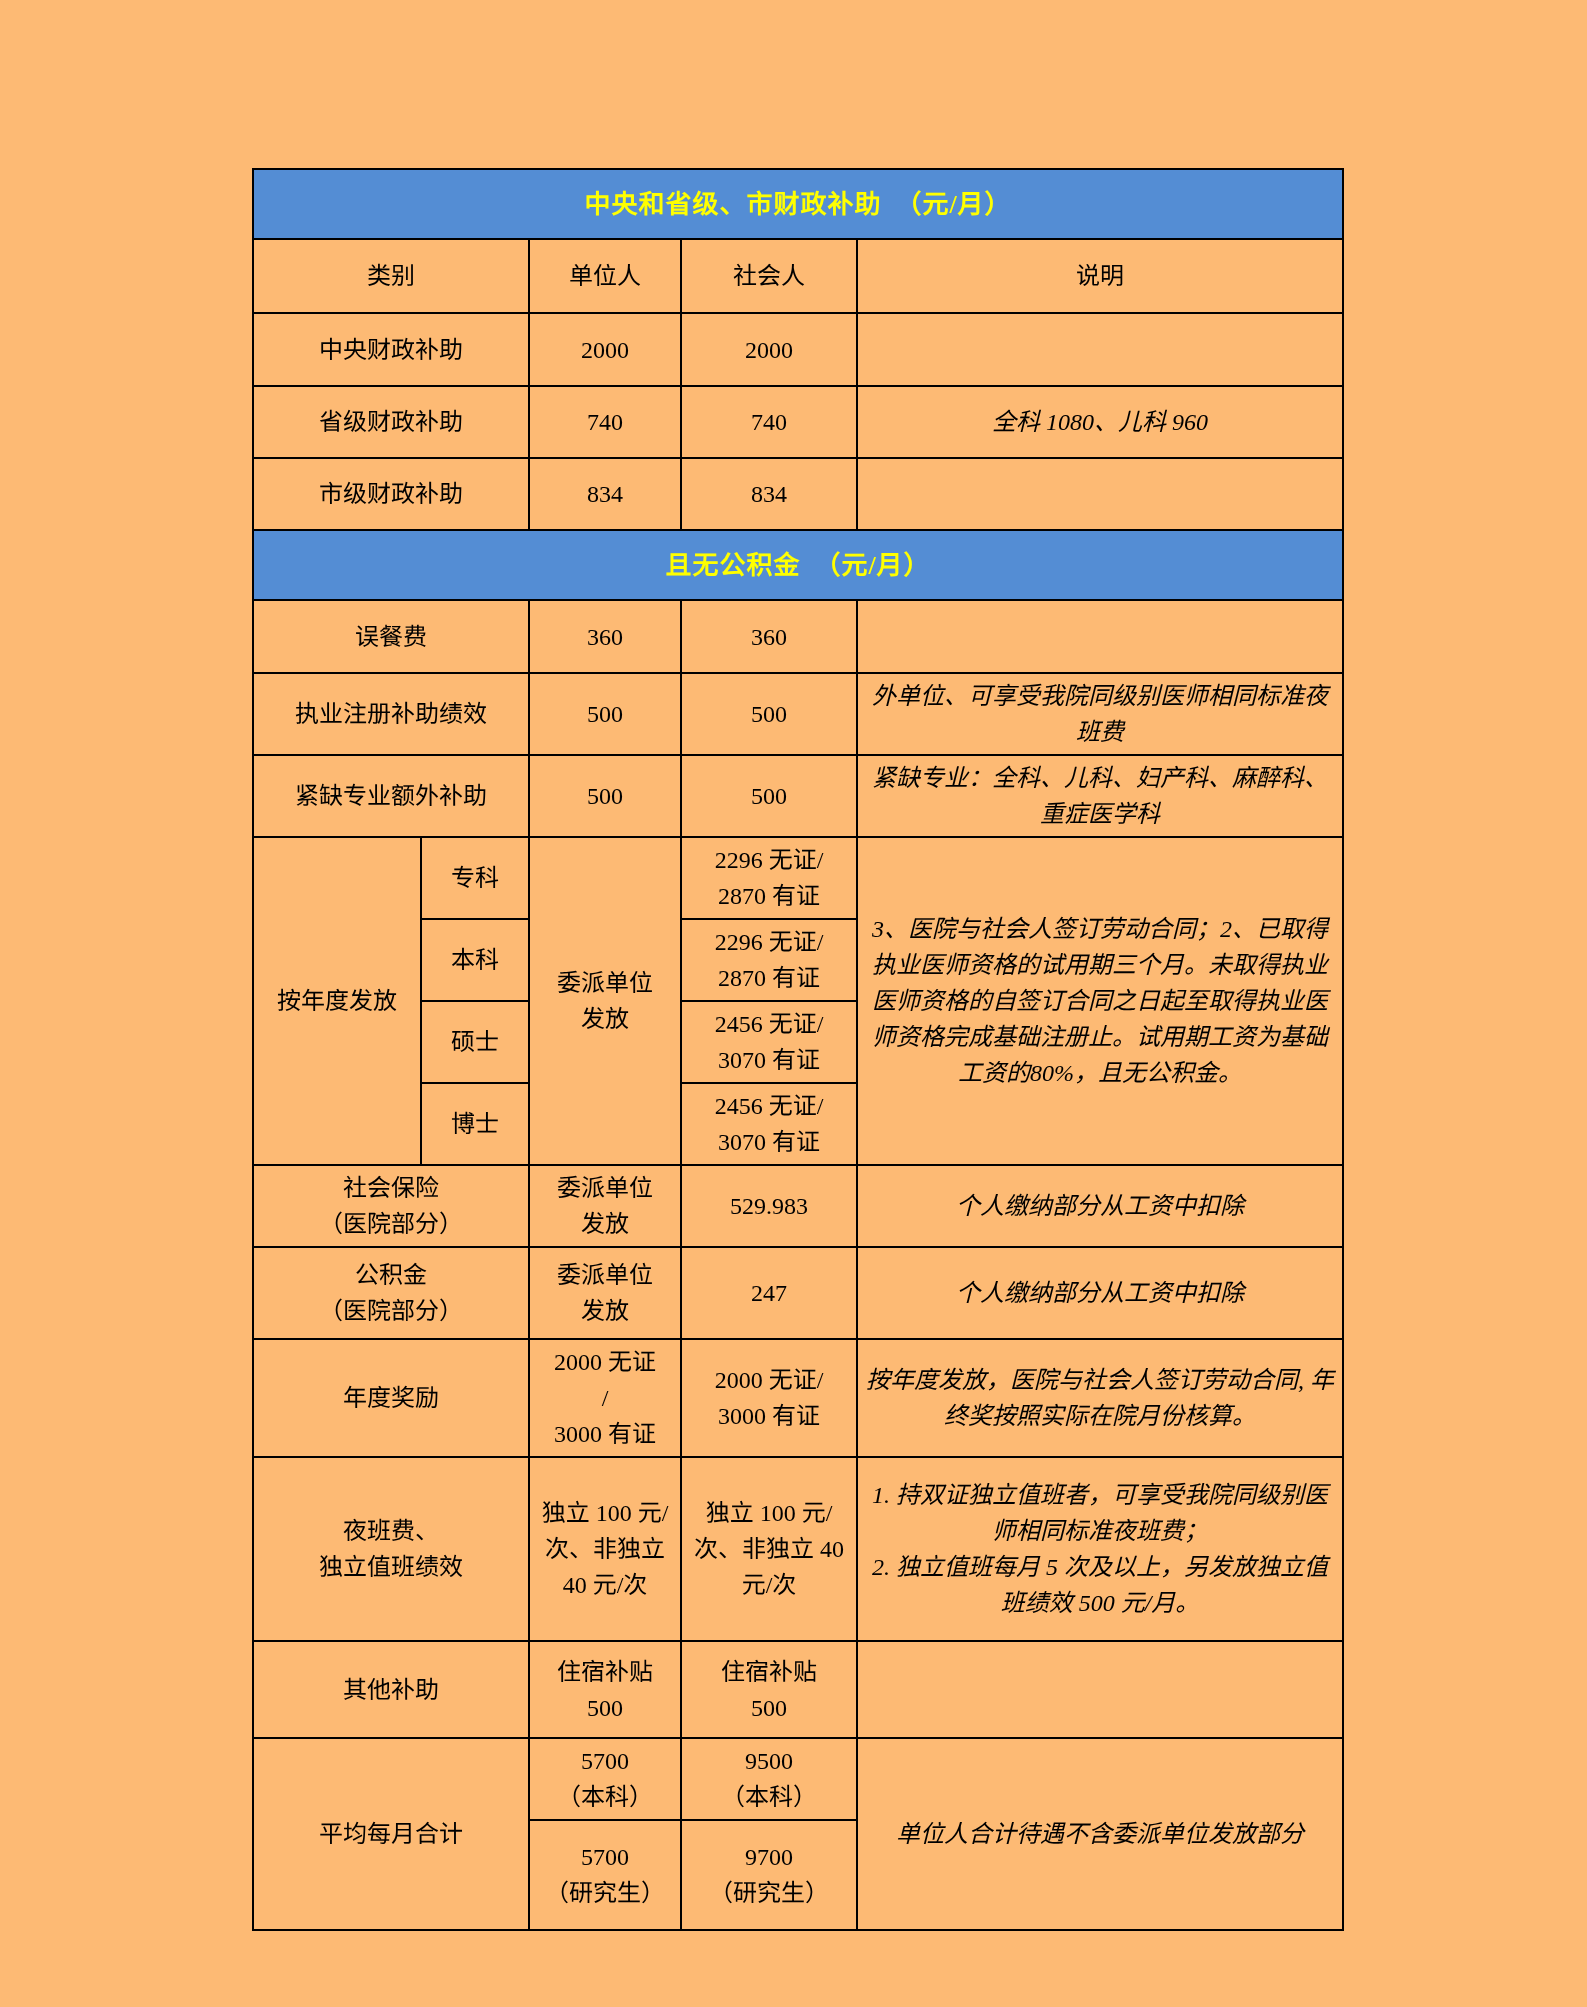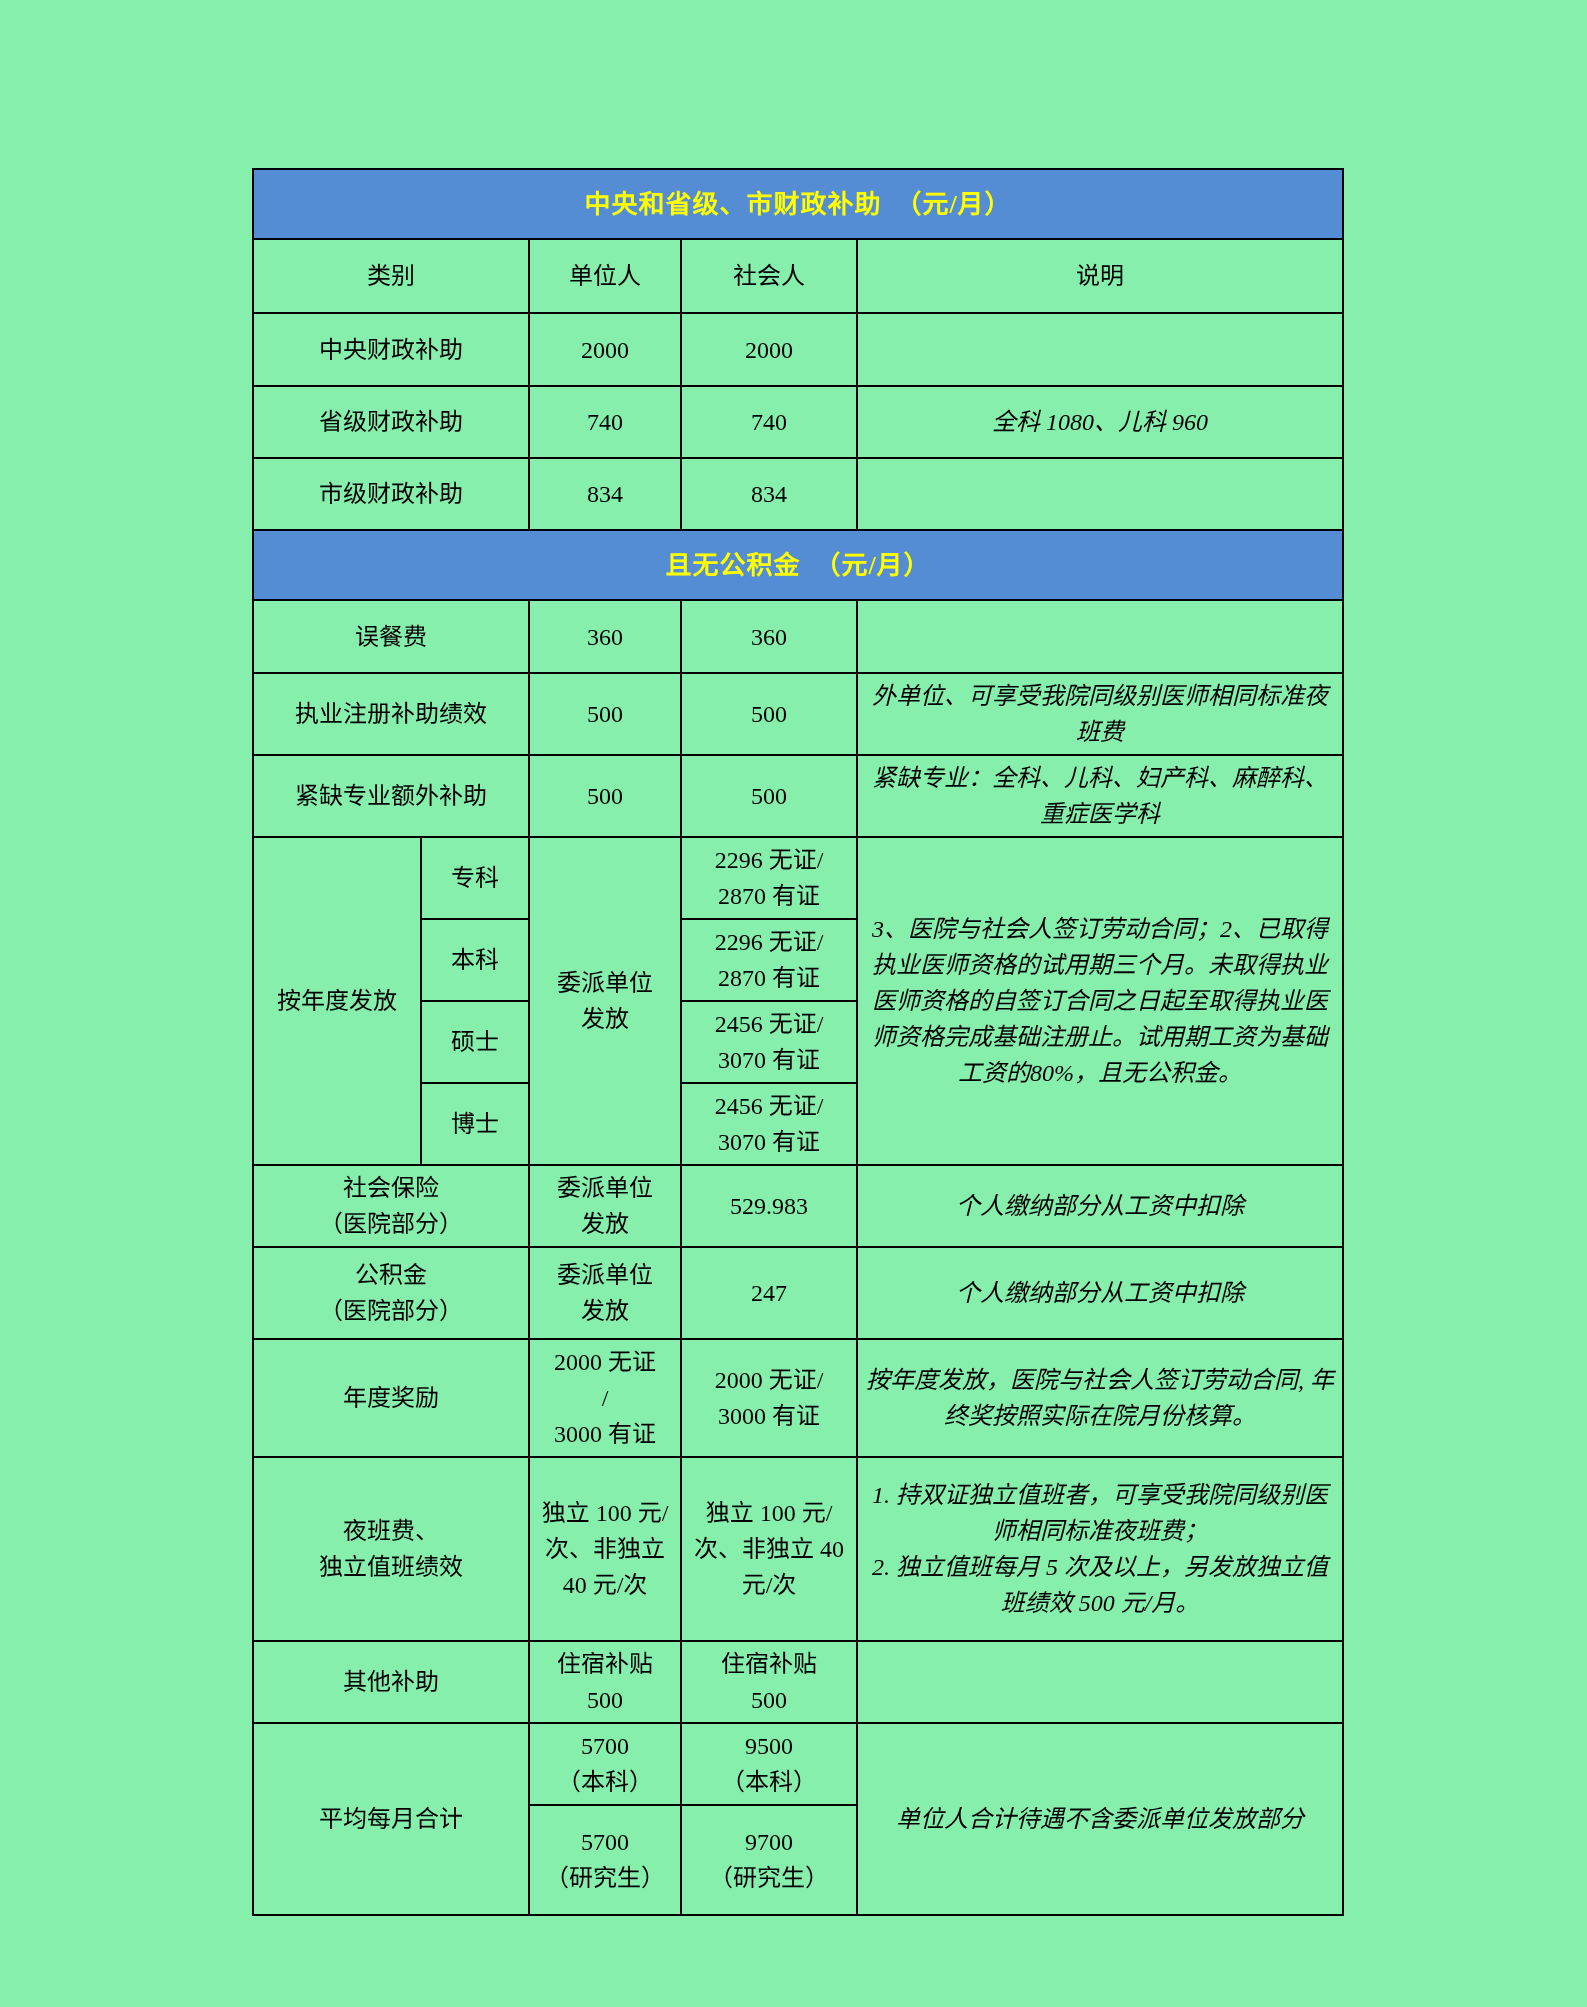--- a/index.html
+++ b/index.html
@@ -1,20 +1,20 @@
 <!DOCTYPE html>
 <html lang="zh-CN"><head>
 <meta charset="utf-8">
 <style>
   html, body { margin: 0; padding: 0; background: #ffffff; }
   .canvas {
     position: relative;
     width: 1587px;
     height: 2007px;
-    background: #86efac;
+    background: #fdba74;
     font-family: "Liberation Serif", "DejaVu Serif", serif;
     color: #000000;
   }
   table.subsidy {
     position: absolute;
     left: 252px;
     top: 168px;
     width: 1090px;
     border-collapse: collapse;
     table-layout: fixed;
@@ -168,21 +168,21 @@
 
     <tr style="height:184px">
       <td colspan="2">夜班费、
 独立值班绩效</td>
       <td>独立 100 元/次、非独立 40 元/次</td>
       <td>独立 100 元/次、非独立 40 元/次</td>
       <td class="note">1. 持双证独立值班者，可享受我院同级别医师相同标准夜班费；
 2. 独立值班每月 5 次及以上，另发放独立值班绩效 500 元/月。</td>
     </tr>
 
-    <tr style="height:82px">
+    <tr style="height:97px">
       <td colspan="2">其他补助</td>
       <td>住宿补贴
 500</td>
       <td>住宿补贴
 500</td>
       <td class="note"></td>
     </tr>
 
     <tr style="height:73px">
       <td colspan="2" rowspan="2">平均每月合计</td>

